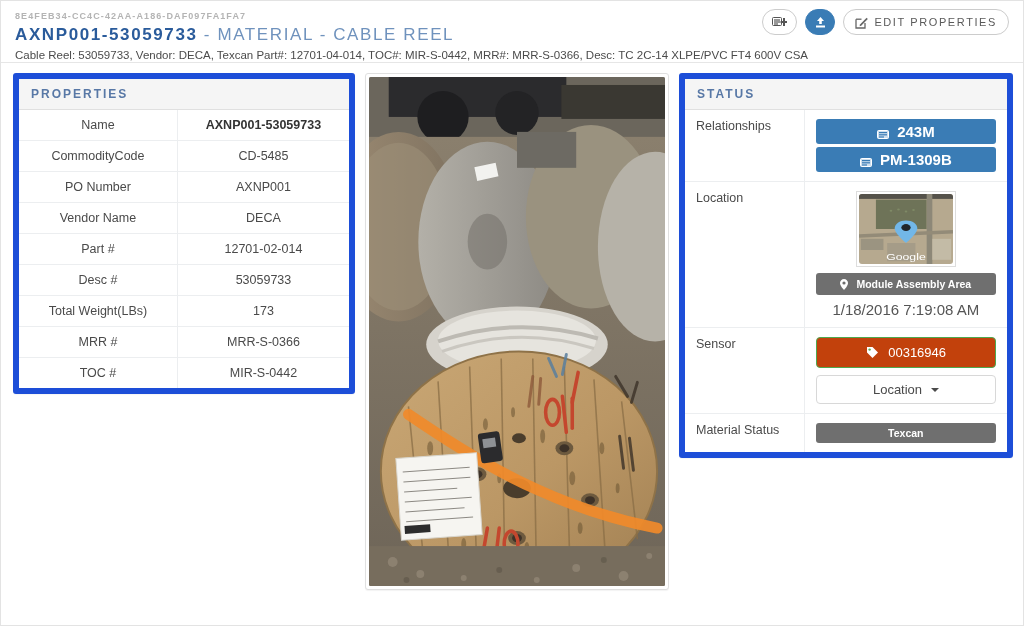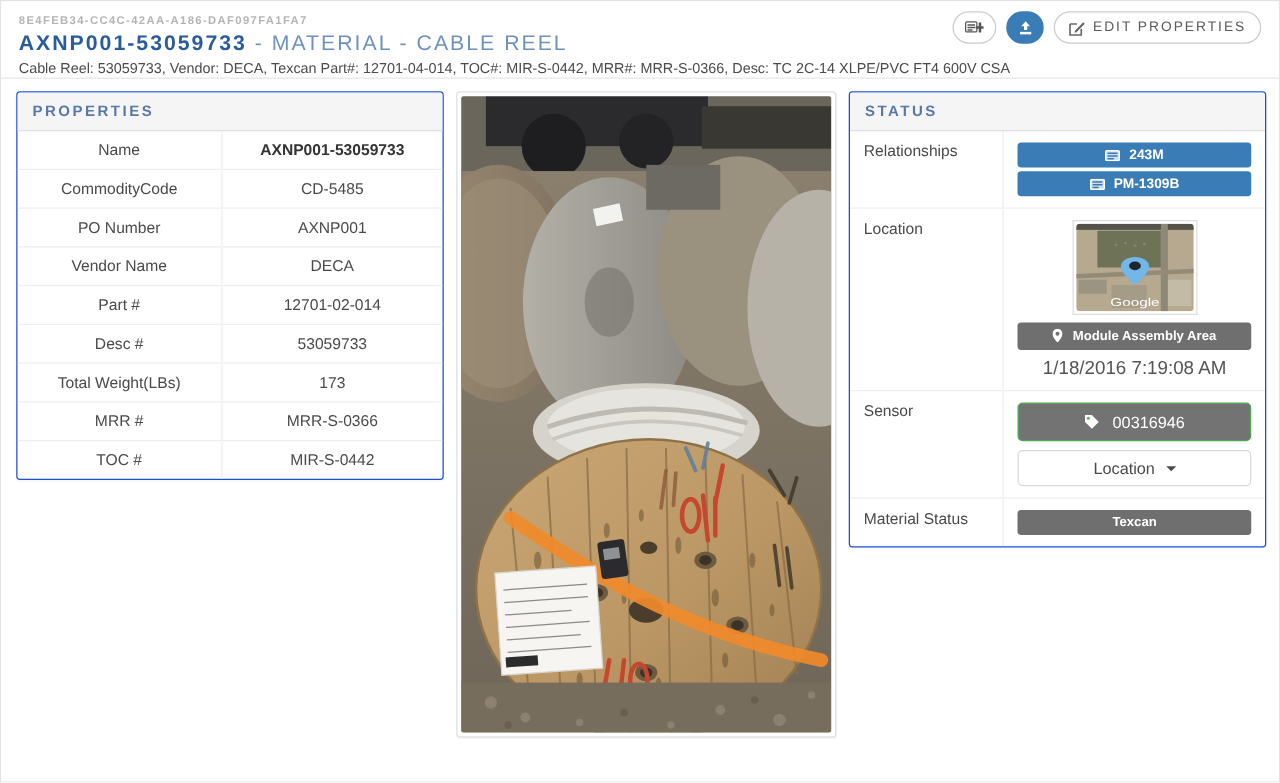--- a/index.html
+++ b/index.html
@@ -111,21 +111,21 @@
     padding: 10px 12px 12px 12px;
     gap: 10px;
     box-sizing: border-box;
     background: #fff;
   }
   .col-left  { width: 342px; flex: 0 0 342px; }
   .col-mid   { flex: 1 1 auto; display: flex; justify-content: center; }
   .col-right { width: 334px; flex: 0 0 334px; }
 
   .panel {
-    border: 1px solid #1d4ed8;
+    border: 6px solid #1d4ed8;
     border-radius: 3px;
     background: #fff;
     box-shadow: 0 1px 1px rgba(0,0,0,.04);
     overflow: hidden;
   }
   .panel-head {
     background: #f5f5f5;
     border-bottom: 1px solid #e0e0e0;
     padding: 8px 12px;
     font-size: 12px;
@@ -188,21 +188,21 @@
   td.sv { padding: 8px 10px; }
 
   .rel-btn {
     display: block;
     width: 100%;
     box-sizing: border-box;
     background: #3a7cb5;
     color: #fff;
     border: none;
     border-radius: 3px;
-    font-size: 11px;
+    font-size: 15px;
     font-weight: bold;
     padding: 4px 0;
     margin-bottom: 3px;
     text-align: center;
     cursor: pointer;
     font-family: "Liberation Sans", sans-serif;
   }
   .rel-btn:last-child { margin-bottom: 0; }
   .rel-btn .icn { vertical-align: -2px; margin-right: 4px; }
 
@@ -237,21 +237,21 @@
     margin-top: 6px;
     font-size: 15px;
     color: #555;
     text-align: center;
   }
 
   .sensor-btn {
     display: block;
     width: 100%;
     box-sizing: border-box;
-    background: #737373;
+    background: #c2410c;
     color: #fff;
     border: 1px solid #4fa84f;
     border-radius: 4px;
     font-size: 13px;
     padding: 7px 0;
     text-align: center;
     cursor: pointer;
     font-family: "Liberation Sans", sans-serif;
   }
   .sensor-btn .icn { vertical-align: -2px; margin-right: 6px; }

